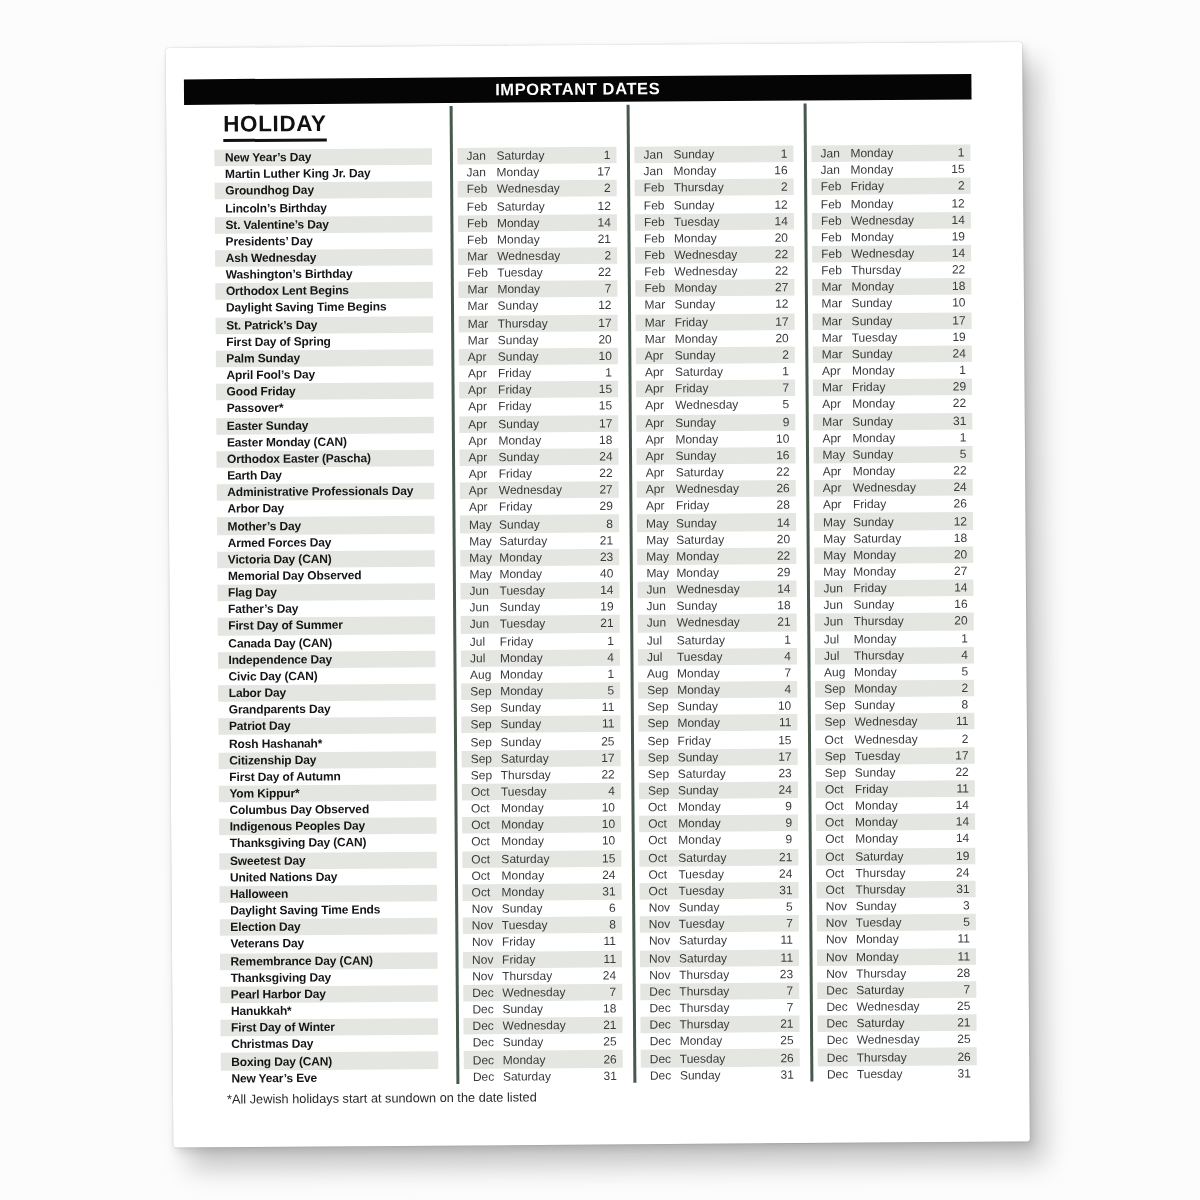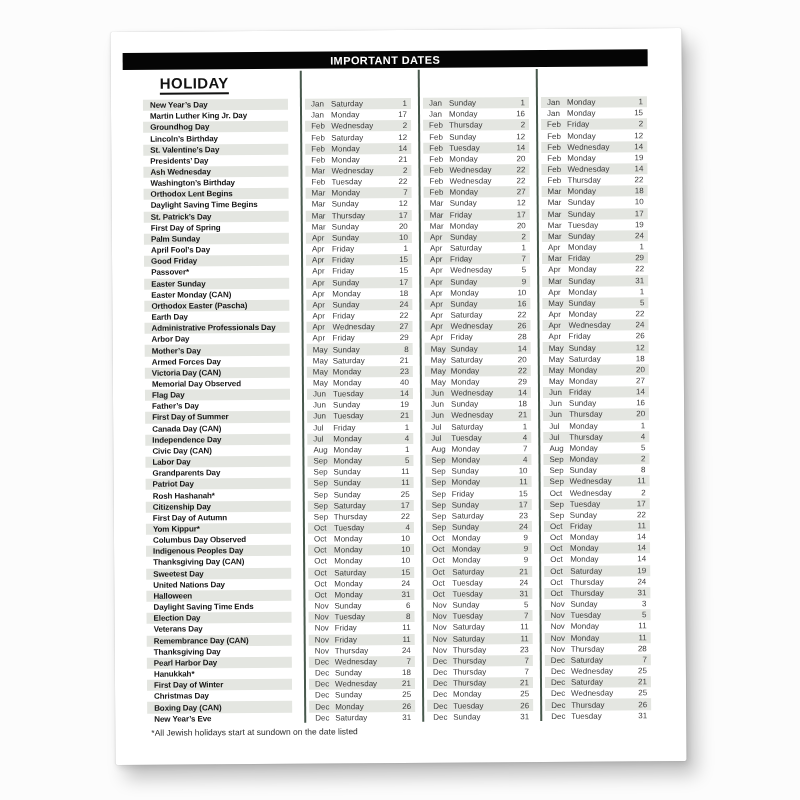--- a/index.html
+++ b/index.html
@@ -20,21 +20,21 @@
   .banner{
     position:absolute;left:12px;top:21px;width:525px;height:17px;
     background:#050505;
     display:flex;align-items:center;justify-content:center;
   }
   .banner span{
     color:#ffffff;font-weight:bold;font-size:11px;letter-spacing:0.4px;
     white-space:nowrap;
   }
   .holiday-title{
-    position:absolute;left:49px;top:43px;
+    position:absolute;left:38px;top:43px;
     font-size:15px;font-weight:bold;color:#111;
     letter-spacing:0.4px;
     border-bottom:2px solid #111;
     padding-bottom:1px;
     display:inline-block;
     text-align:right;
   }
   .divider{
     position:absolute;top:40px;height:652px;width:1.5px;
     background:#47584c;

